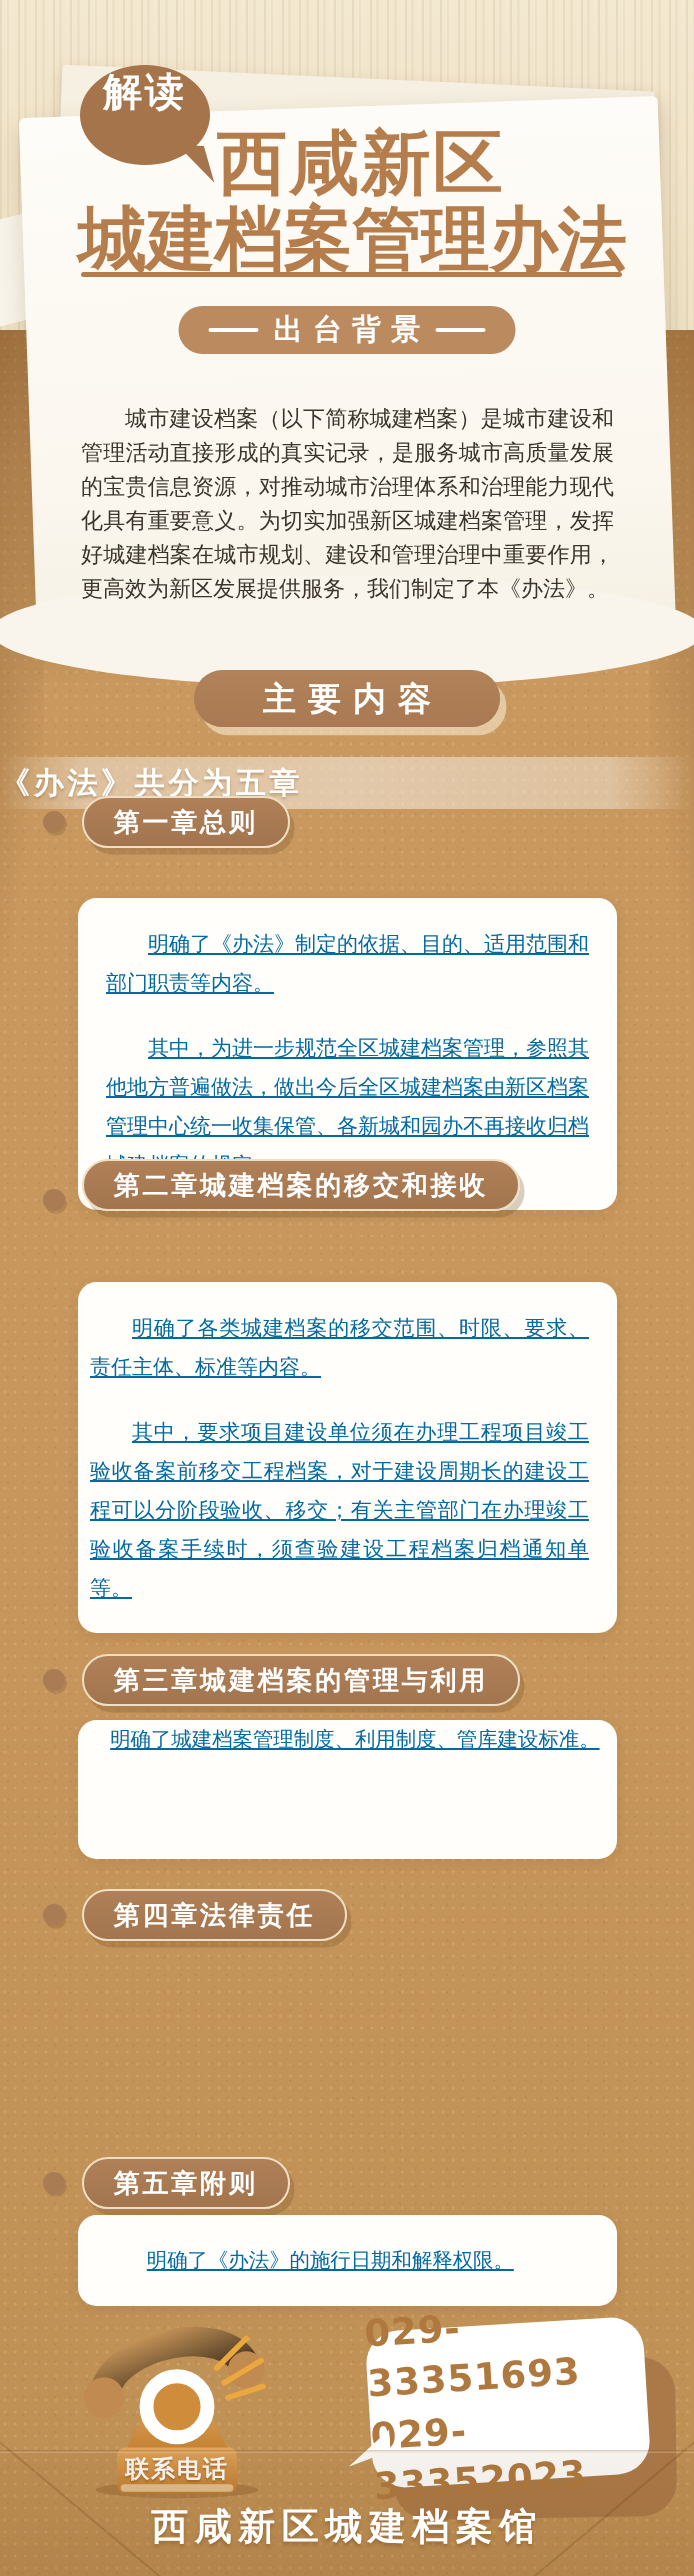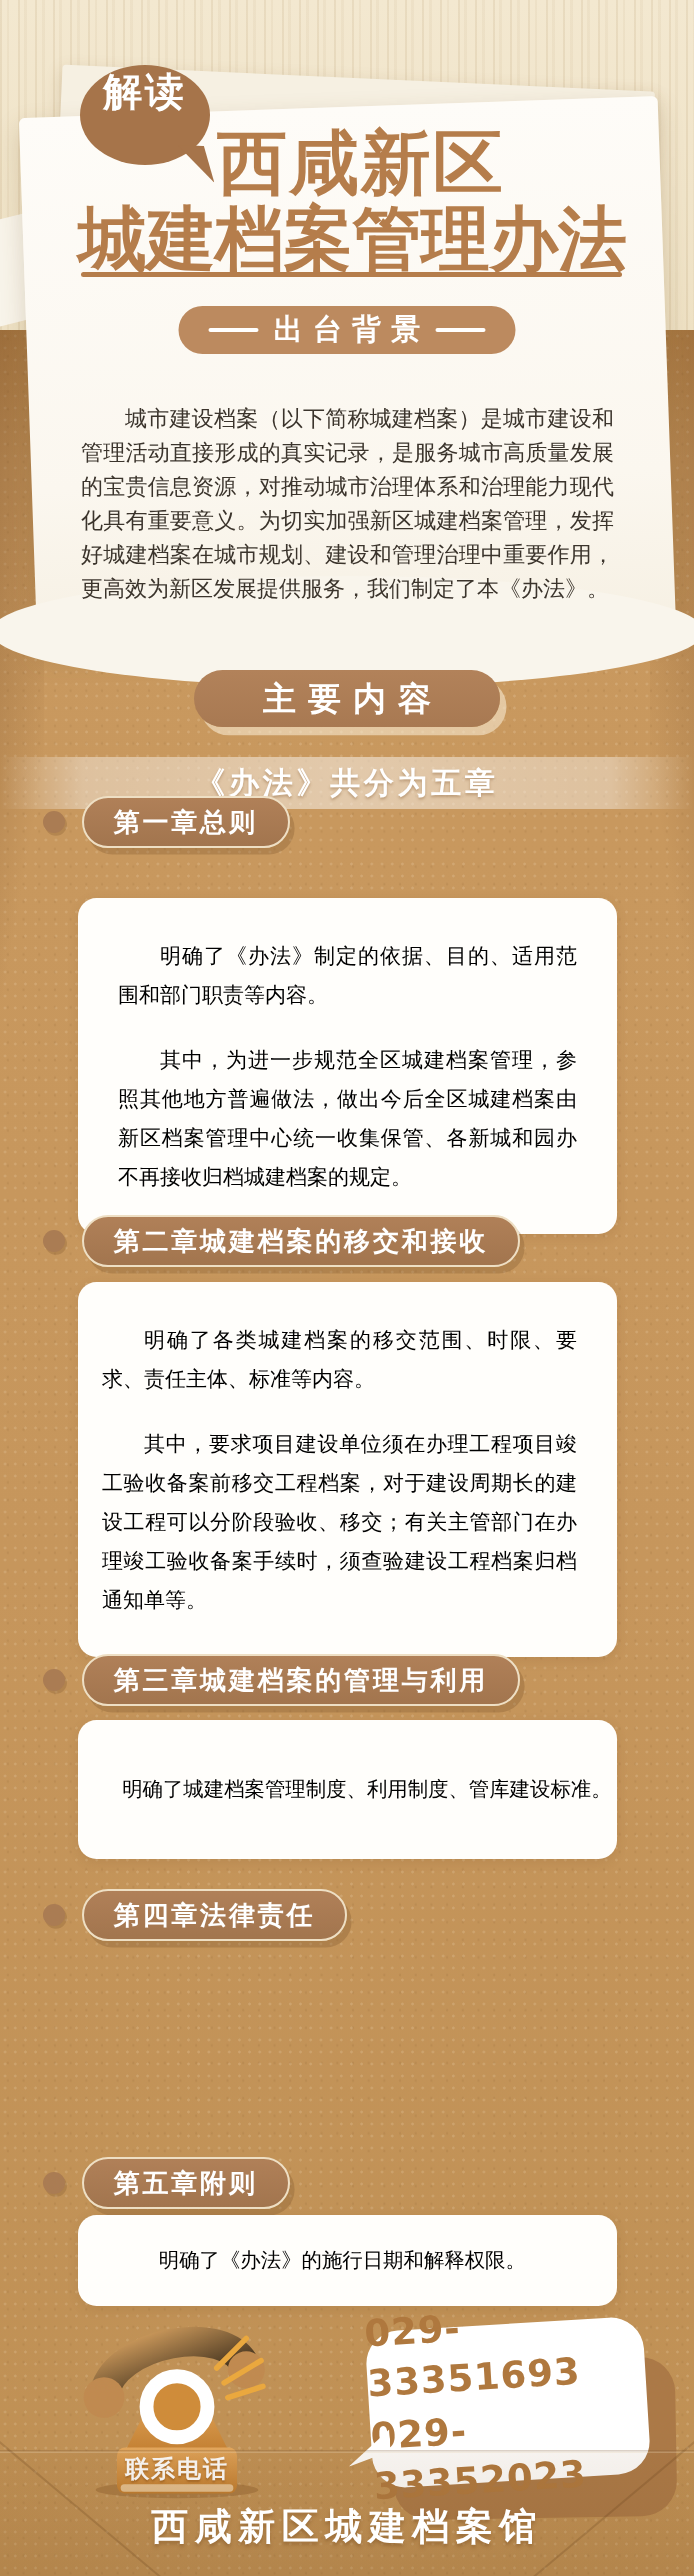--- a/index.html
+++ b/index.html
@@ -59,42 +59,42 @@
   .bg-badge .dash{width:50px;height:4.6px;background:#fff;border-radius:2.8px;}
   .bg-badge .label{color:#fff;font-size:29px;font-weight:bold;letter-spacing:10.2px;text-indent:10.2px;}
   .intro{position:absolute;left:81px;top:402px;width:533px;font-size:22px;line-height:34px;
     color:#3b342c;text-align:justify;text-indent:2em;margin:0;}
 
   
   .badge-main{position:absolute;left:50%;transform:translateX(-50%);top:670px;height:57px;
     line-height:57px;padding:0 57px;border-radius:31.5px;color:#fff;font-size:33px;font-weight:900;
     letter-spacing:12px;text-indent:12px;background:linear-gradient(180deg,#b2825a,#a87952);
     box-shadow:6.5px 8.3px 0 rgba(252,241,218,.55);}
-  .band{position:absolute;left:0;right:0;top:757px;height:52px;line-height:52px;text-align:center;
+  .band{position:absolute;left:0;right:0;top:757px;height:52px;line-height:52px;text-align:left;
     color:#fff;font-size:30px;font-weight:900;letter-spacing:3.7px;
     text-shadow:0 1.9px 2.8px rgba(140,100,60,.45);
     background:linear-gradient(90deg, rgba(255,255,255,0) 0, rgba(255,255,255,.40) 12%,
       rgba(255,255,255,.48) 50%, rgba(255,255,255,.40) 88%, rgba(255,255,255,0) 100%);}
 
   .section-header{position:absolute;left:43px;display:flex;align-items:center;gap:16.7px;}
   .dot{width:22px;height:22px;border-radius:50%;background:#aa7c53;flex:none;
     box-shadow:1.9px 2.8px 0 rgba(120,78,40,.25);}
   .pill{height:48px;line-height:48px;padding:0 30px;border-radius:30px;color:#fff;font-size:26px;
     font-weight:900;letter-spacing:2.8px;background:linear-gradient(180deg,#b08058,#a2754e);
     border:2.8px solid #eedfc4;box-shadow:4.6px 6.5px 0 rgba(120,78,40,.28);white-space:nowrap;}
-  .hdr1{top:796px;} .hdr2{top:1215px;} .hdr3{top:1654px;} .hdr4{top:1889px;} .hdr5{top:2157px;}
+  .hdr1{top:796px;} .hdr2{top:1159px;align-items:flex-end;} .hdr3{top:1654px;} .hdr4{top:1889px;} .hdr5{top:2157px;}
 
   .card{position:absolute;left:78px;width:539px;background:#fffefb;border-radius:18.5px;
     box-sizing:border-box;padding:26px 28px;box-shadow:0 3.7px 11px rgba(120,80,35,.14);}
-  .card p{margin:12px;font-size:21px;line-height:39px;color:#000000;text-align:justify;
-    text-indent:2em;}
+  .card p{margin:0;font-size:21px;line-height:39px;color:#0369a1;text-align:justify;
+    text-indent:2em;text-decoration:underline;}
   .card p + p{margin-top:26px;}
   .card1{top:898px;min-height:272px;}
   .card2{top:1282px;min-height:311px;padding-left:12px;}
-  .card3{top:1720px;height:139px;display:flex;align-items:center;padding:16px 22px;}
+  .card3{top:1720px;height:139px;display:flex;padding:0 22px;}
   .card3 p{text-indent:.5em;font-size:20.4px;white-space:nowrap;}
   .card4{top:1954px;min-height:130px;}
   .card5{top:2215px;height:91px;display:flex;align-items:center;}
   .card5 p{font-size:20.4px;white-space:nowrap;}
 
   
   .phone{position:absolute;left:80px;top:2307px;width:199px;height:199px;}
   .phone-label{position:absolute;left:35px;top:146px;width:124px;text-align:center;color:#fff;
     font-size:24px;font-weight:bold;letter-spacing:1.9px;text-shadow:0 1.9px 1.9px rgba(140,80,20,.55);}
   .bubble-shadow{position:absolute;left:393px;top:2359px;width:283px;height:159px;background:#ab7947;

